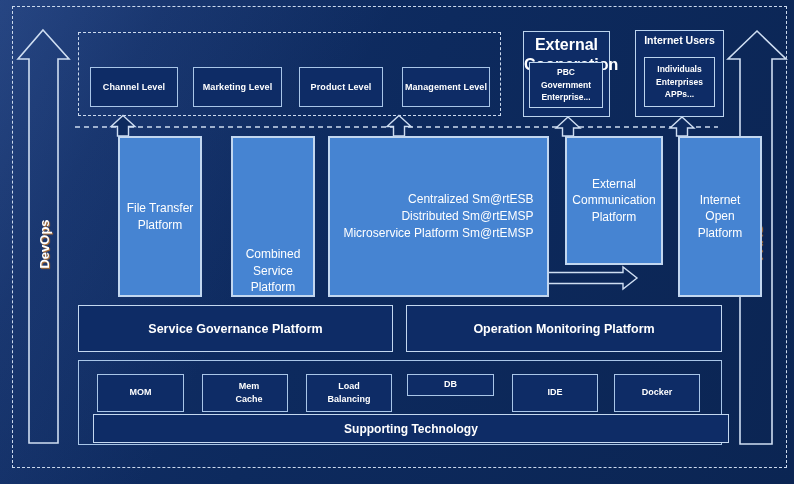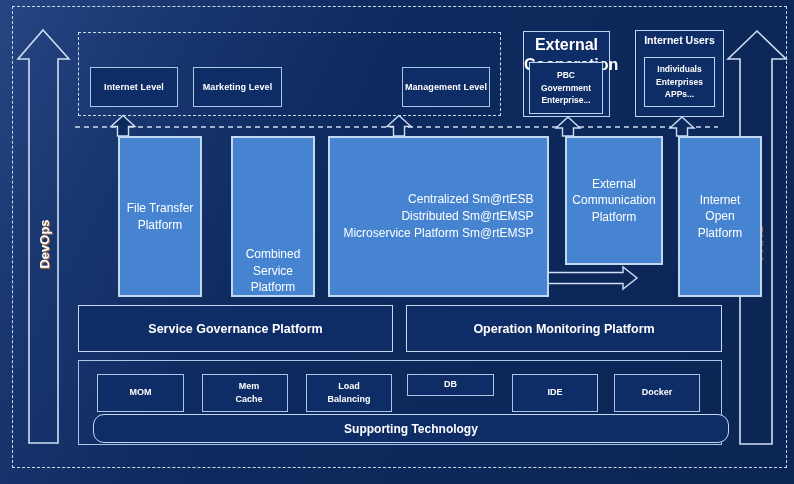--- a/index.html
+++ b/index.html
@@ -77,32 +77,35 @@
     <polygon points="509,272.5 623,272.5 623,267 637,278 623,289 623,283.5 509,283.5" fill="none" stroke="#cfdef2" stroke-width="1.4"></polygon>
   </svg>
 
   <div class="abs dashedbox" style="left:12px;top:6px;width:775px;height:462px;"></div>
 
   <div class="vlabel" style="left:44px;top:244px;">DevOps</div>
   <div class="vlabel" style="left:757px;top:242px;">PAAS</div>
 
   <div class="abs dashedbox" style="left:78px;top:32px;width:423px;height:84px;"></div>
   <div class="abs darkbox" style="left:90px;top:67px;width:88px;height:40px;">
-    <span class="level-label">Internet Level</span>
+    <span class="level-label">Channel Level</span>
   </div>
   <div class="abs darkbox" style="left:193px;top:67px;width:89px;height:40px;">
     <span class="level-label">Marketing Level</span>
+  </div>
+  <div class="abs darkbox" style="left:299px;top:67px;width:84px;height:40px;">
+    <span class="level-label">Product Level</span>
   </div>
   <div class="abs darkbox" style="left:402px;top:67px;width:88px;height:40px;">
     <span class="level-label">Management Level</span>
   </div>
 
   <div class="abs" style="left:523px;top:31px;width:87px;height:86px;border:1.5px solid #bcd4ee;background:#0e2c66;">
     <div class="grouptitle">External Cooperation</div>
-    <div class="abs darkbox" style="left:5px;top:30px;width:74px;height:52px;border-color:#bcd4ee;">
+    <div class="abs darkbox" style="left:5px;top:30px;width:74px;height:46px;border-color:#bcd4ee;">
       <span class="members" style="max-width:66px;">PBC Government Enterprise...</span>
     </div>
   </div>
 
   <div class="abs" style="left:635px;top:30px;width:89px;height:87px;border:1.5px solid #bcd4ee;background:#0e2c66;">
     <div class="grouptitle bold">Internet Users</div>
     <div class="abs darkbox" style="left:8px;top:26px;width:71px;height:50px;border-color:#bcd4ee;">
       <span class="members" style="max-width:60px;">Individuals Enterprises APPs...</span>
     </div>
   </div>
@@ -146,17 +149,17 @@
   </div>
   <div class="abs darkbox" style="left:407px;top:374px;width:87px;height:22px;">
     <span class="tech-label">DB</span>
   </div>
   <div class="abs darkbox" style="left:512px;top:374px;width:86px;height:38px;">
     <span class="tech-label">IDE</span>
   </div>
   <div class="abs darkbox" style="left:614px;top:374px;width:86px;height:38px;">
     <span class="tech-label">Docker</span>
   </div>
-  <div class="abs banner" style="left:93px;top:414px;width:636px;height:29px;font-size:12px;border-radius:11px;">
+  <div class="abs banner" style="left:93px;top:414px;width:636px;height:29px;font-size:12px;">
     <span>Supporting Technology</span>
   </div>
 
 </div>
 
 </body></html>

